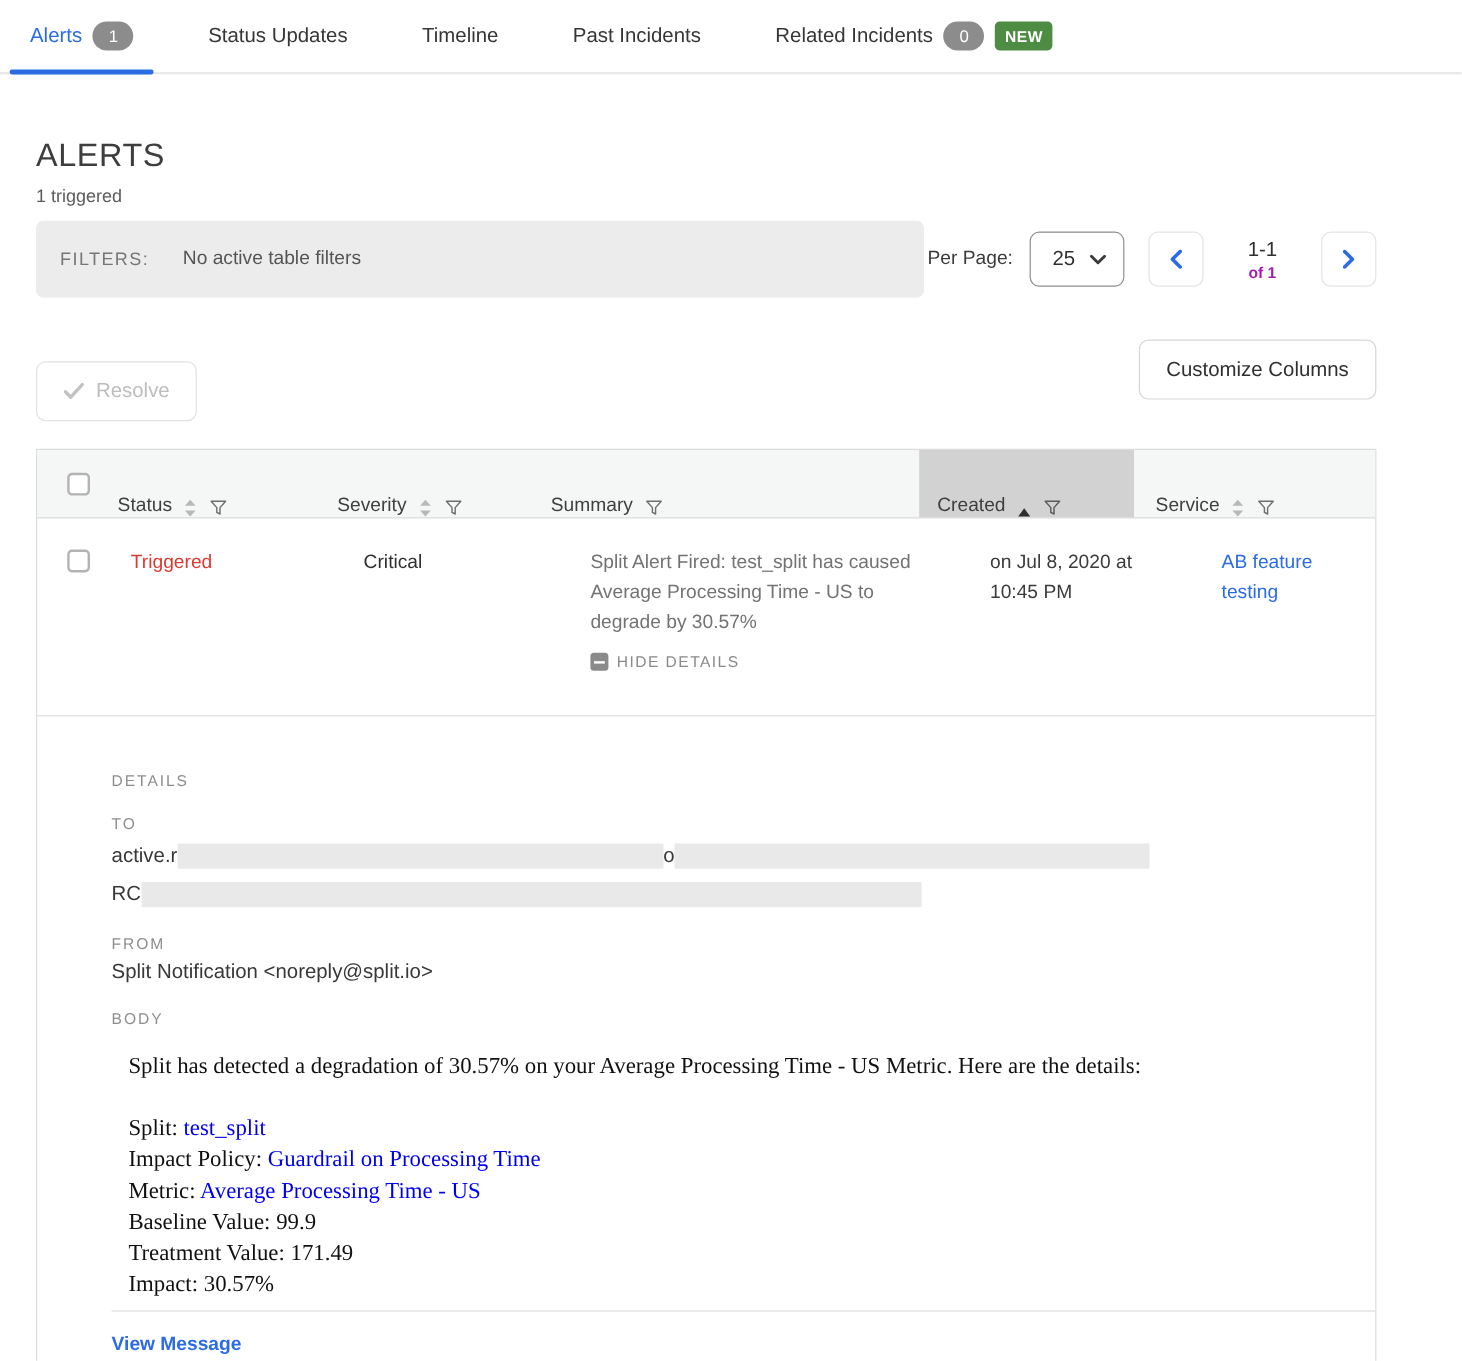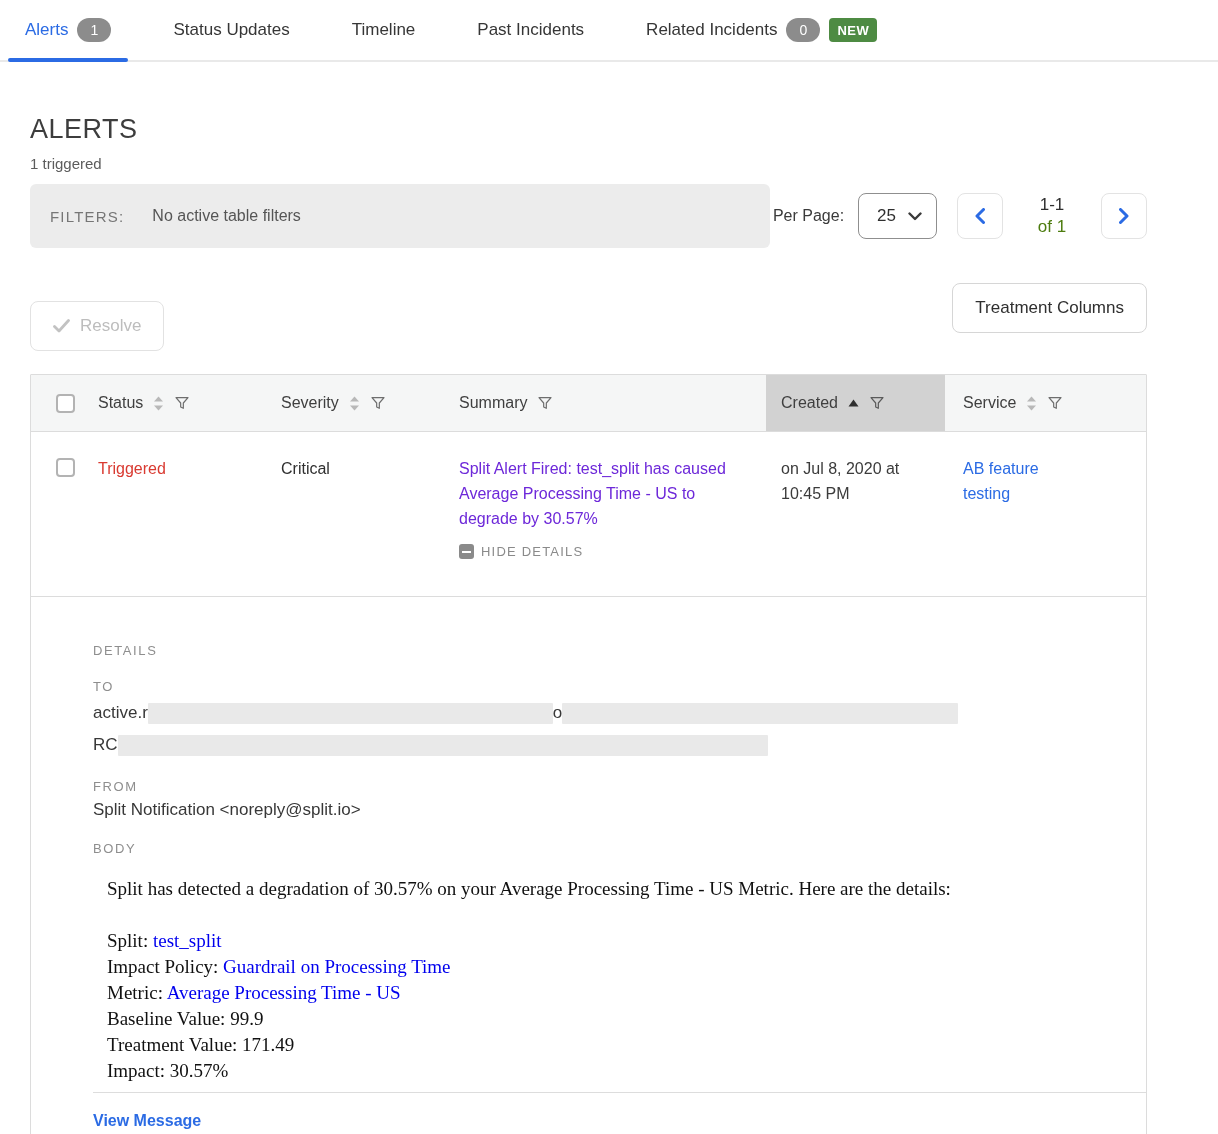--- a/index.html
+++ b/index.html
@@ -27,43 +27,43 @@
   .controls { display: flex; align-items: center; margin-top: 12px; }
   .filterbar { width: 740px; height: 64px; background: #ececec; border-radius: 6px; display: flex; align-items: center; padding: 0 20px; }
   .filterbar .flabel { font-size: 15px; letter-spacing: 1.2px; color: #767676; margin-right: 28px; }
   .filterbar .fvalue { font-size: 16px; color: #555; }
   .pager { display: flex; align-items: center; margin-left: auto; }
   .pp-label { font-size: 16px; color: #3b3b3b; margin-right: 14px; }
   .pp-select { display: flex; align-items: center; gap: 12px; height: 46px; padding: 0 14px 0 18px; border: 1px solid #8f8f8f; border-radius: 8px; background: #fff; font-size: 17px; color: #2f2f2f; cursor: pointer; }
   .nav-btn { width: 46px; height: 46px; margin-left: 20px; border: 1px solid #e3e3e3; border-radius: 8px; background: #fff; display: flex; align-items: center; justify-content: center; cursor: pointer; }
   .range { width: 70px; text-align: center; margin-left: 14px; margin-right: -6px; }
   .range .r1 { font-size: 17px; color: #2f2f2f; }
-  .range .r2 { font-size: 17px; color: #4d7c0f; margin-top: 2px; }
+  .range .r2 { font-size: 13px; color: #a21caf; margin-top: 2px; font-weight: bold; }
 
   
   .toolbar { display: flex; align-items: center; margin-top: 16px; }
   .btn-resolve { display: flex; align-items: center; gap: 10px; height: 50px; padding: 0 22px; background: #fff; border: 1px solid #e2e2e2; border-radius: 8px; font-size: 17px; color: #bdbdbd; cursor: default; margin-top: 37px; }
   .btn-customize { margin-left: auto; height: 50px; padding: 0 22px; background: #fff; border: 1px solid #d6d6d6; border-radius: 8px; font-size: 17px; color: #2f2f2f; cursor: pointer; display: flex; align-items: center; }
 
   
   .table { margin-top: 23px; border: 1px solid #dcdcdc; border-radius: 1px; background: #fff; }
   .thead, .trow { display: grid; grid-template-columns: 67px 183px 178px 307px 179px 1fr; }
   .thead { background: #f5f6f6; height: 57px; border-bottom: 1px solid #dcdcdc; }
-  .hcell { display: flex; align-items: center; gap: 10px; font-size: 16px; color: #3f3f3f; }
+  .hcell { display: flex; align-items: flex-end; gap: 10px; font-size: 16px; color: #3f3f3f; }
   .hcell.sorted { background: #d2d2d2; padding-left: 15px; }
   .hcell .svgicon { display: inline-flex; cursor: pointer; }
   .check-cell { display: flex; align-items: center; padding-left: 25px; }
   .trow .check-cell { align-items: flex-start; padding-top: 26px; }
   .checkbox { width: 19px; height: 19px; border: 2px solid #b3b3b3; border-radius: 4px; background: #fff; cursor: pointer; }
-  .trow { min-height: 165px; border-bottom: 1px solid #dcdcdc; }
+  .trow { min-height: 165px; border-bottom: 1px solid #dcdcdc; gap: 11px; }
   .cell { padding-top: 24px; font-size: 16px; line-height: 25px; }
   .cell.status { color: #d93a31; }
   .cell.severity { color: #2f2f2f; }
   .cell.summary { padding-right: 24px; }
-  .cell.summary .sum-link { color: #6d28d9; text-decoration: none; cursor: pointer; display: block; }
+  .cell.summary .sum-link { color: #737373; text-decoration: none; cursor: pointer; display: block; }
   .hide-details { display: flex; align-items: center; gap: 7px; margin-top: 8px; font-size: 13px; letter-spacing: 1.2px; color: #8a8a8a; cursor: pointer; }
   .minus-ico { width: 15px; height: 15px; background: #8a8a8a; border-radius: 3px; position: relative; }
   .minus-ico::after { content: ""; position: absolute; left: 3px; right: 3px; top: 6.5px; height: 2px; background: #fff; }
   .cell.created { padding-left: 15px; padding-right: 40px; color: #3b3b3b; }
   .cell.service { padding-left: 18px; }
   .cell.service a { color: #2b6be4; text-decoration: none; cursor: pointer; display: block; max-width: 105px; }
 
   
   .details { padding: 46px 0 0 62px; }
   .dlabel { font-size: 13px; letter-spacing: 1.6px; color: #8e8e8e; }
@@ -145,21 +145,21 @@
   <div class="toolbar">
     <button class="btn-resolve">
       <span style="display:inline-flex;">
         <svg width="17" height="14" viewBox="0 0 17 14">
             <path d="M1.5 7.5 L6 12 L15.5 1.5" fill="none" stroke="#c2c2c2" stroke-width="2.8" stroke-linecap="round" stroke-linejoin="round"></path>
           </svg>
       </span>
       <span>Resolve</span>
     </button>
     <button class="btn-customize">
-      <span>Treatment Columns</span>
+      <span>Customize Columns</span>
     </button>
   </div>
 
   <div class="table">
 
     <div class="thead">
       <div class="check-cell">
         <div class="checkbox"></div>
       </div>
       <div class="hcell">

